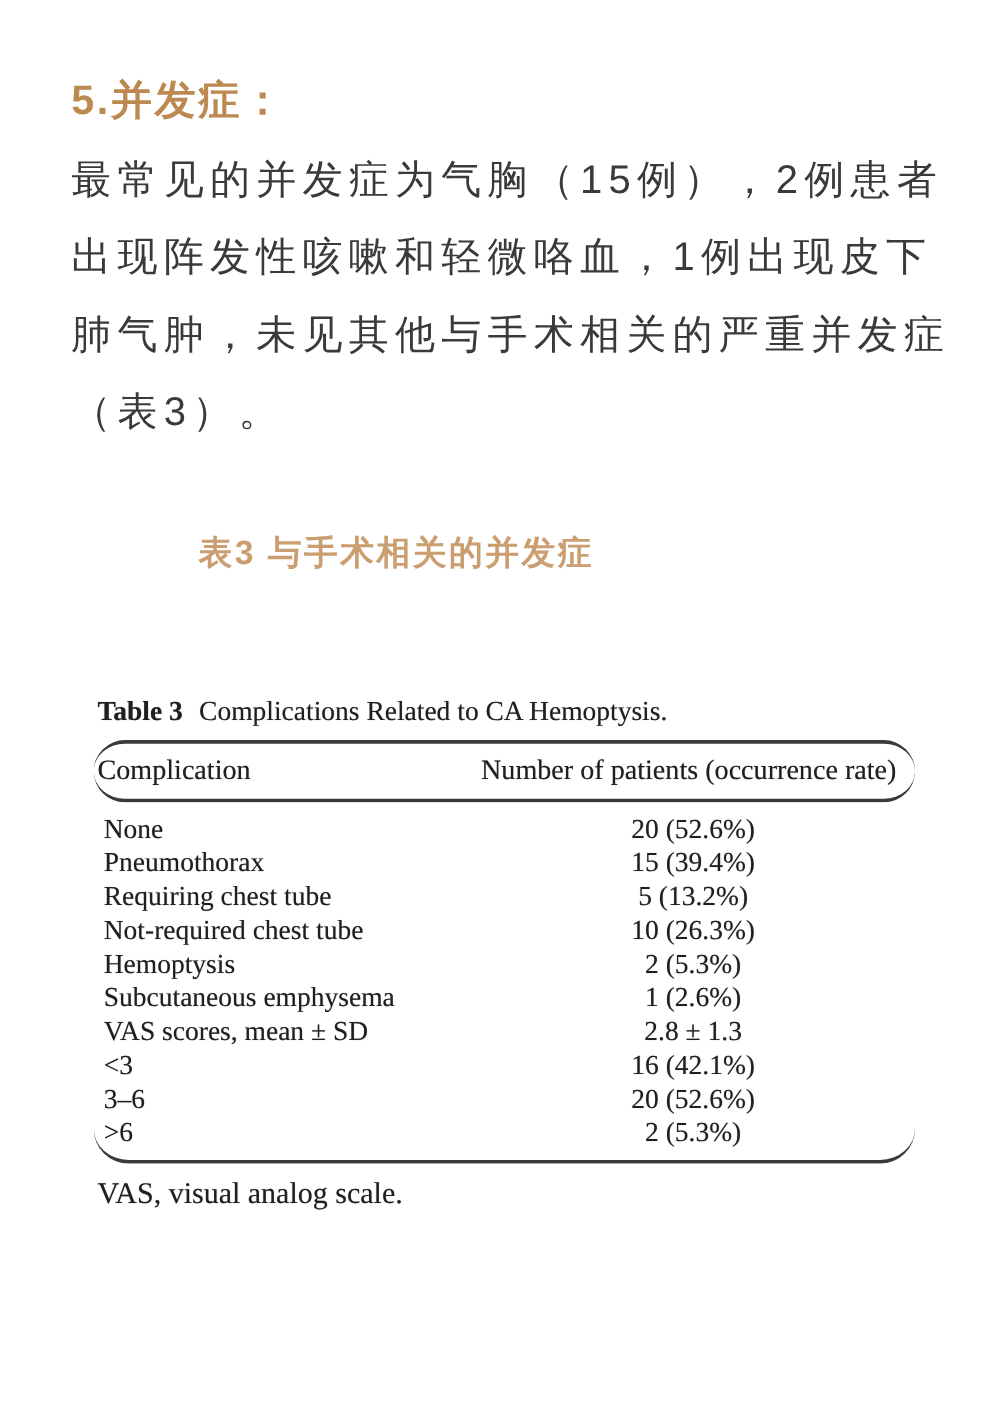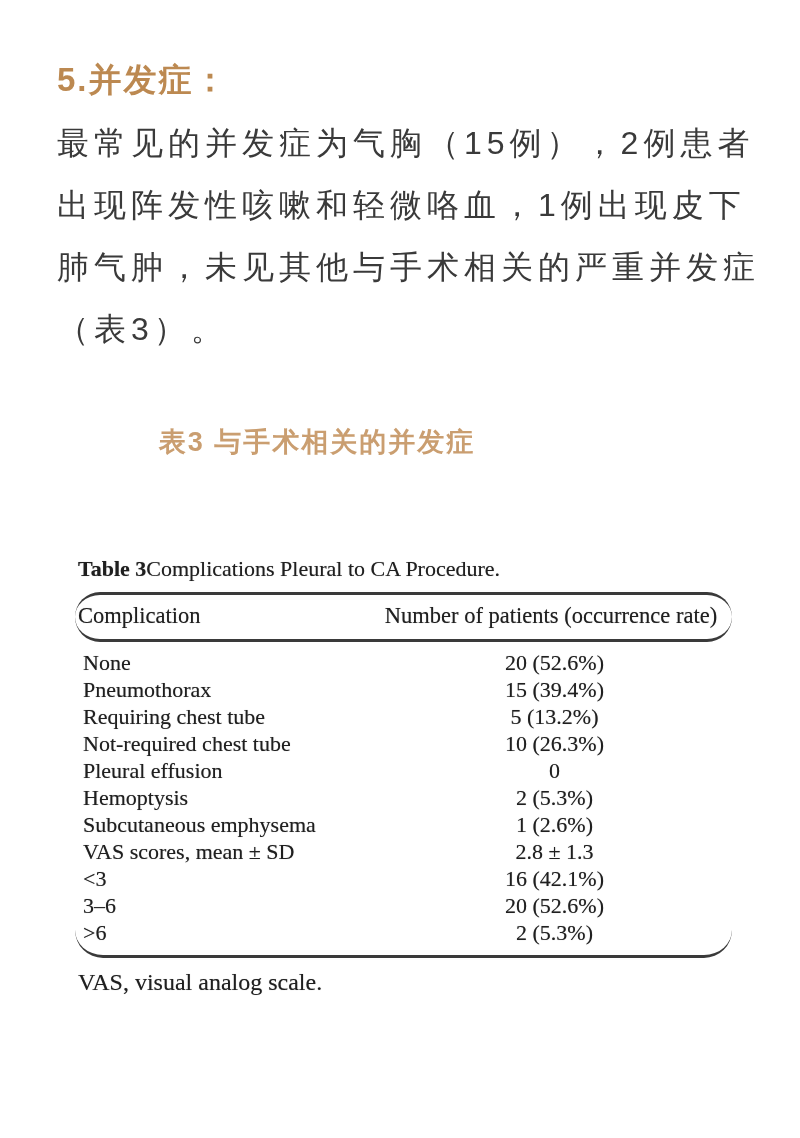--- a/index.html
+++ b/index.html
@@ -34,21 +34,21 @@
   }
 
   
   .tablewrap {
     position: absolute; left: 75px; top: 556px; width: 657px;
     font-family: "Liberation Serif", serif;
     color: #1f1f1f;
     text-shadow: 0 0 0.7px rgba(40,40,40,0.55);
   }
   .ttitle { font-size: 22px; padding-left: 3px; margin-bottom: 10px; }
-  .ttitle .tbold { font-weight: bold; }
+  .ttitle .tbold { font-weight: bold; margin-right: 13px; }
 
   .thead {
     border-top: 3px solid #3a3a3a;
     border-bottom: 3px solid #3a3a3a;
     display: grid; grid-template-columns: 1fr 362px;
     align-items: center;
     padding: 8px 0 10px 3px;
     font-size: 22.5px;
   }
   .thead .cell-r { text-align: center; }
@@ -78,21 +78,21 @@
     <div class="pline">出现阵发性咳嗽和轻微咯血，1例出现皮下</div>
     <div class="pline">肺气肿，未见其他与手术相关的严重并发症</div>
     <div class="pline">（表3）。</div>
   </div>
 
   <div class="subtitle">表3 与手术相关的并发症</div>
 
   <div class="tablewrap">
 
     <div class="ttitle">
-      <span class="tbold">Table 3</span><span>Complications Pleural to CA Procedure.</span>
+      <span class="tbold">Table 3</span><span>Complications Related to CA Hemoptysis.</span>
     </div>
 
     <div class="thead">
       <div class="cell-l">Complication</div>
       <div class="cell-r">Number of patients (occurrence rate)</div>
     </div>
 
     <div class="tbody">
 
     <div class="trow">
@@ -103,24 +103,20 @@
         <div class="cell-l">Pneumothorax</div>
         <div class="cell-v">15 (39.4%)</div>
       </div>
         <div class="trow">
         <div class="cell-l">Requiring chest tube</div>
         <div class="cell-v">5 (13.2%)</div>
       </div>
         <div class="trow">
         <div class="cell-l">Not-required chest tube</div>
         <div class="cell-v">10 (26.3%)</div>
-      </div>
-        <div class="trow">
-        <div class="cell-l">Pleural effusion</div>
-        <div class="cell-v">0</div>
       </div>
         <div class="trow">
         <div class="cell-l">Hemoptysis</div>
         <div class="cell-v">2 (5.3%)</div>
       </div>
         <div class="trow">
         <div class="cell-l">Subcutaneous emphysema</div>
         <div class="cell-v">1 (2.6%)</div>
       </div>
         <div class="trow">

